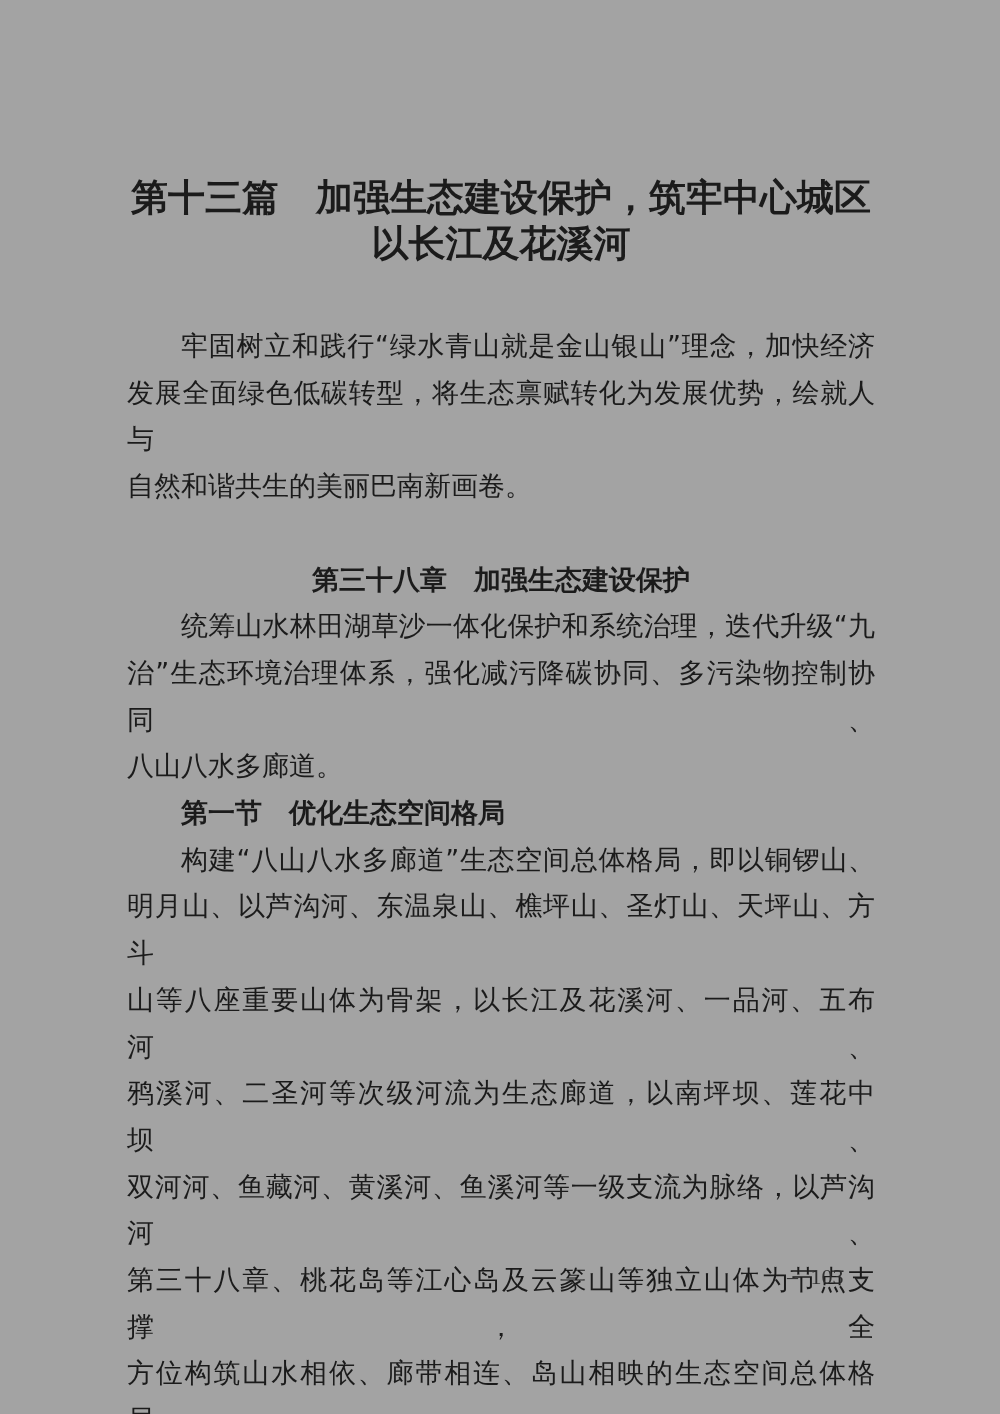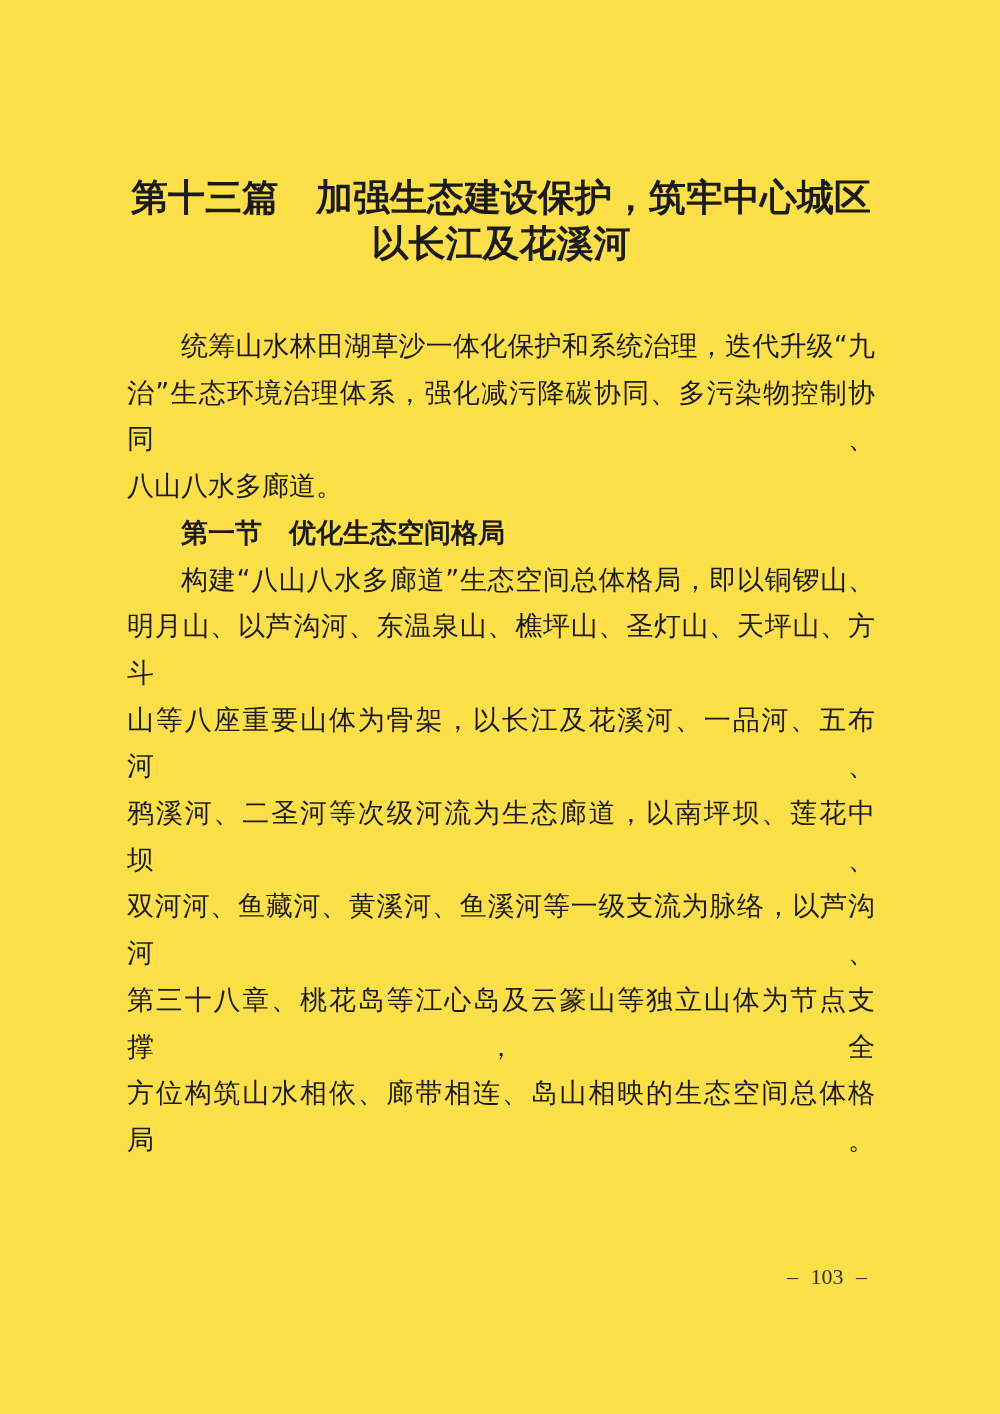--- a/index.html
+++ b/index.html
@@ -1,21 +1,21 @@
 <!DOCTYPE html>
 <html><head>
 <meta charset="utf-8">
 <style>
   * { margin: 0; padding: 0; box-sizing: border-box; }
   html, body { background: #ffffff; }
   .page {
     position: relative;
     width: 1000px;
     height: 1414px;
-    background: #fde047;
+    background: #a3a3a3;
     color: #1b1b1b;
     font-family: "DejaVu Sans", sans-serif;
     overflow: hidden;
   }
   .content {
     position: absolute;
     left: 127px;
     top: 0;
     width: 748px;
   }
@@ -70,21 +70,27 @@
 <div class="page">
   <div class="content">
 
     <div class="doc-title">
       <div>第十三篇　加强生态建设保护，筑牢中心城区</div>
       <div>以长江及花溪河</div>
     </div>
 
     <div class="body-text">
 
+      <div>
+        <div class="jline indent">牢固树立和践行“绿水青山就是金山银山”理念，加快经济</div>
+        <div class="jline">发展全面绿色低碳转型，将生态禀赋转化为发展优势，绘就人与</div>
+        <div class="lline">自然和谐共生的美丽巴南新画卷。</div>
+      </div>
 
+      <div class="chapter-heading">第三十八章　加强生态建设保护</div>
 
       <div>
         <div class="jline indent">统筹山水林田湖草沙一体化保护和系统治理，迭代升级“九</div>
         <div class="jline">治”生态环境治理体系，强化减污降碳协同、多污染物控制协同、</div>
         <div class="lline">八山八水多廊道。</div>
       </div>
 
       <div class="section-heading">第一节　优化生态空间格局</div>
 
       <div>

